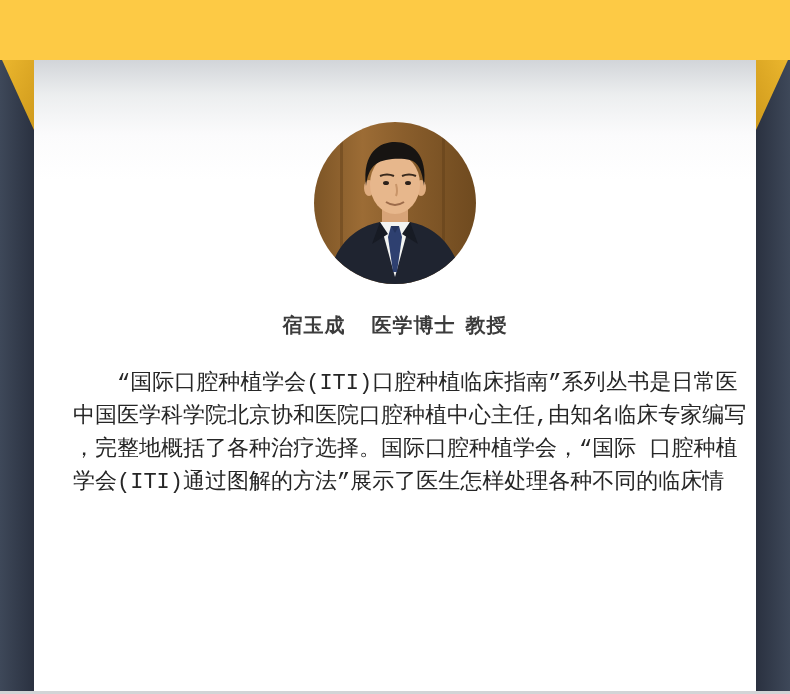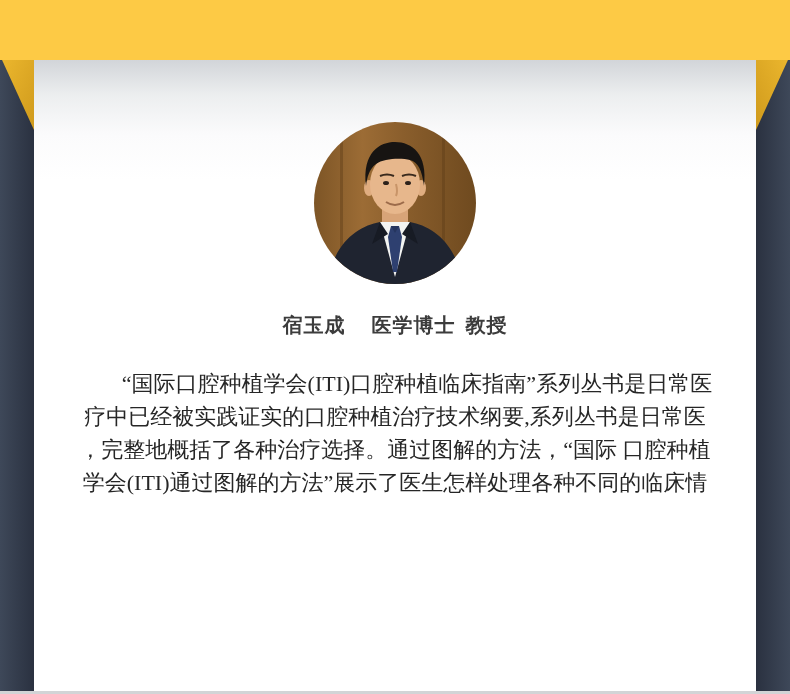--- a/index.html
+++ b/index.html
@@ -1,18 +1,18 @@
 <!DOCTYPE html>
 <html><head>
 <meta charset="utf-8">
 <style>
   html,body{margin:0;padding:0;background:#ffffff;}
   .stage{
     position:relative;width:790px;height:694px;overflow:hidden;
-    font-family:Liberation Serif, serif;
+    font-family:Liberation Mono, monospace;
     background:#ffffff;
   }
   
   .top-band{position:absolute;left:0;top:0;width:790px;height:60px;background:#FDCA45;z-index:3;}
   
   .side-strip{position:absolute;top:60px;width:34px;height:634px;z-index:1;}
   .side-strip.left{left:0;background:linear-gradient(90deg,#3E4859 0%,#2A3140 100%);}
   .side-strip.right{right:0;background:linear-gradient(270deg,#3E4859 0%,#2A3140 100%);}
   
   .fold{position:absolute;top:60px;width:34px;height:70px;z-index:2;}
@@ -50,21 +50,21 @@
   .pill{
     margin-top:82px;height:40px;box-sizing:border-box;
     border:2px solid #3B3B3B;border-radius:22px;
     padding:0 26px;display:flex;align-items:center;justify-content:center;
     background:#ffffff;
   }
   .pill .pill-text{font-size:28px;font-weight:bold;color:#1E1E1E;letter-spacing:1px;line-height:1;}
 
   
   .summary{
-    margin-top:28px;width:644px;text-align:center;color:#262626;
+    margin-top:28px;width:644px;text-align:right;color:#262626;
     font-size:22px;line-height:33px;
   }
   .summary .line{white-space:pre;}
   .summary .line.indent{padding-left:44px;}
 </style>
 </head>
 <body>
 
 <div class="stage">
 
@@ -110,22 +110,22 @@
     </div>
 
     <div class="name-line">
       <span>宿玉成</span><span class="gap-lg"></span><span>医学博士</span><span class="gap-sm"></span><span>教授</span>
     </div>
 
 
 
     <div class="summary">
       <div class="line indent">“国际口腔种植学会(ITI)口腔种植临床指南”系列丛书是日常医</div>
-      <div class="line">疗中已经被实践证实的口腔种植治疗技术纲要,系列丛书是日常医</div>
-      <div class="line">，完整地概括了各种治疗选择。通过图解的方法，“国际 口腔种植</div>
+      <div class="line">中国医学科学院北京协和医院口腔种植中心主任,由知名临床专家编写</div>
+      <div class="line">，完整地概括了各种治疗选择。国际口腔种植学会，“国际 口腔种植</div>
       <div class="line">学会(ITI)通过图解的方法”展示了医生怎样处理各种不同的临床情</div>
     </div>
 
   </div>
 
   <div class="bottom-line"></div>
 
 </div>
 
 </body></html>

